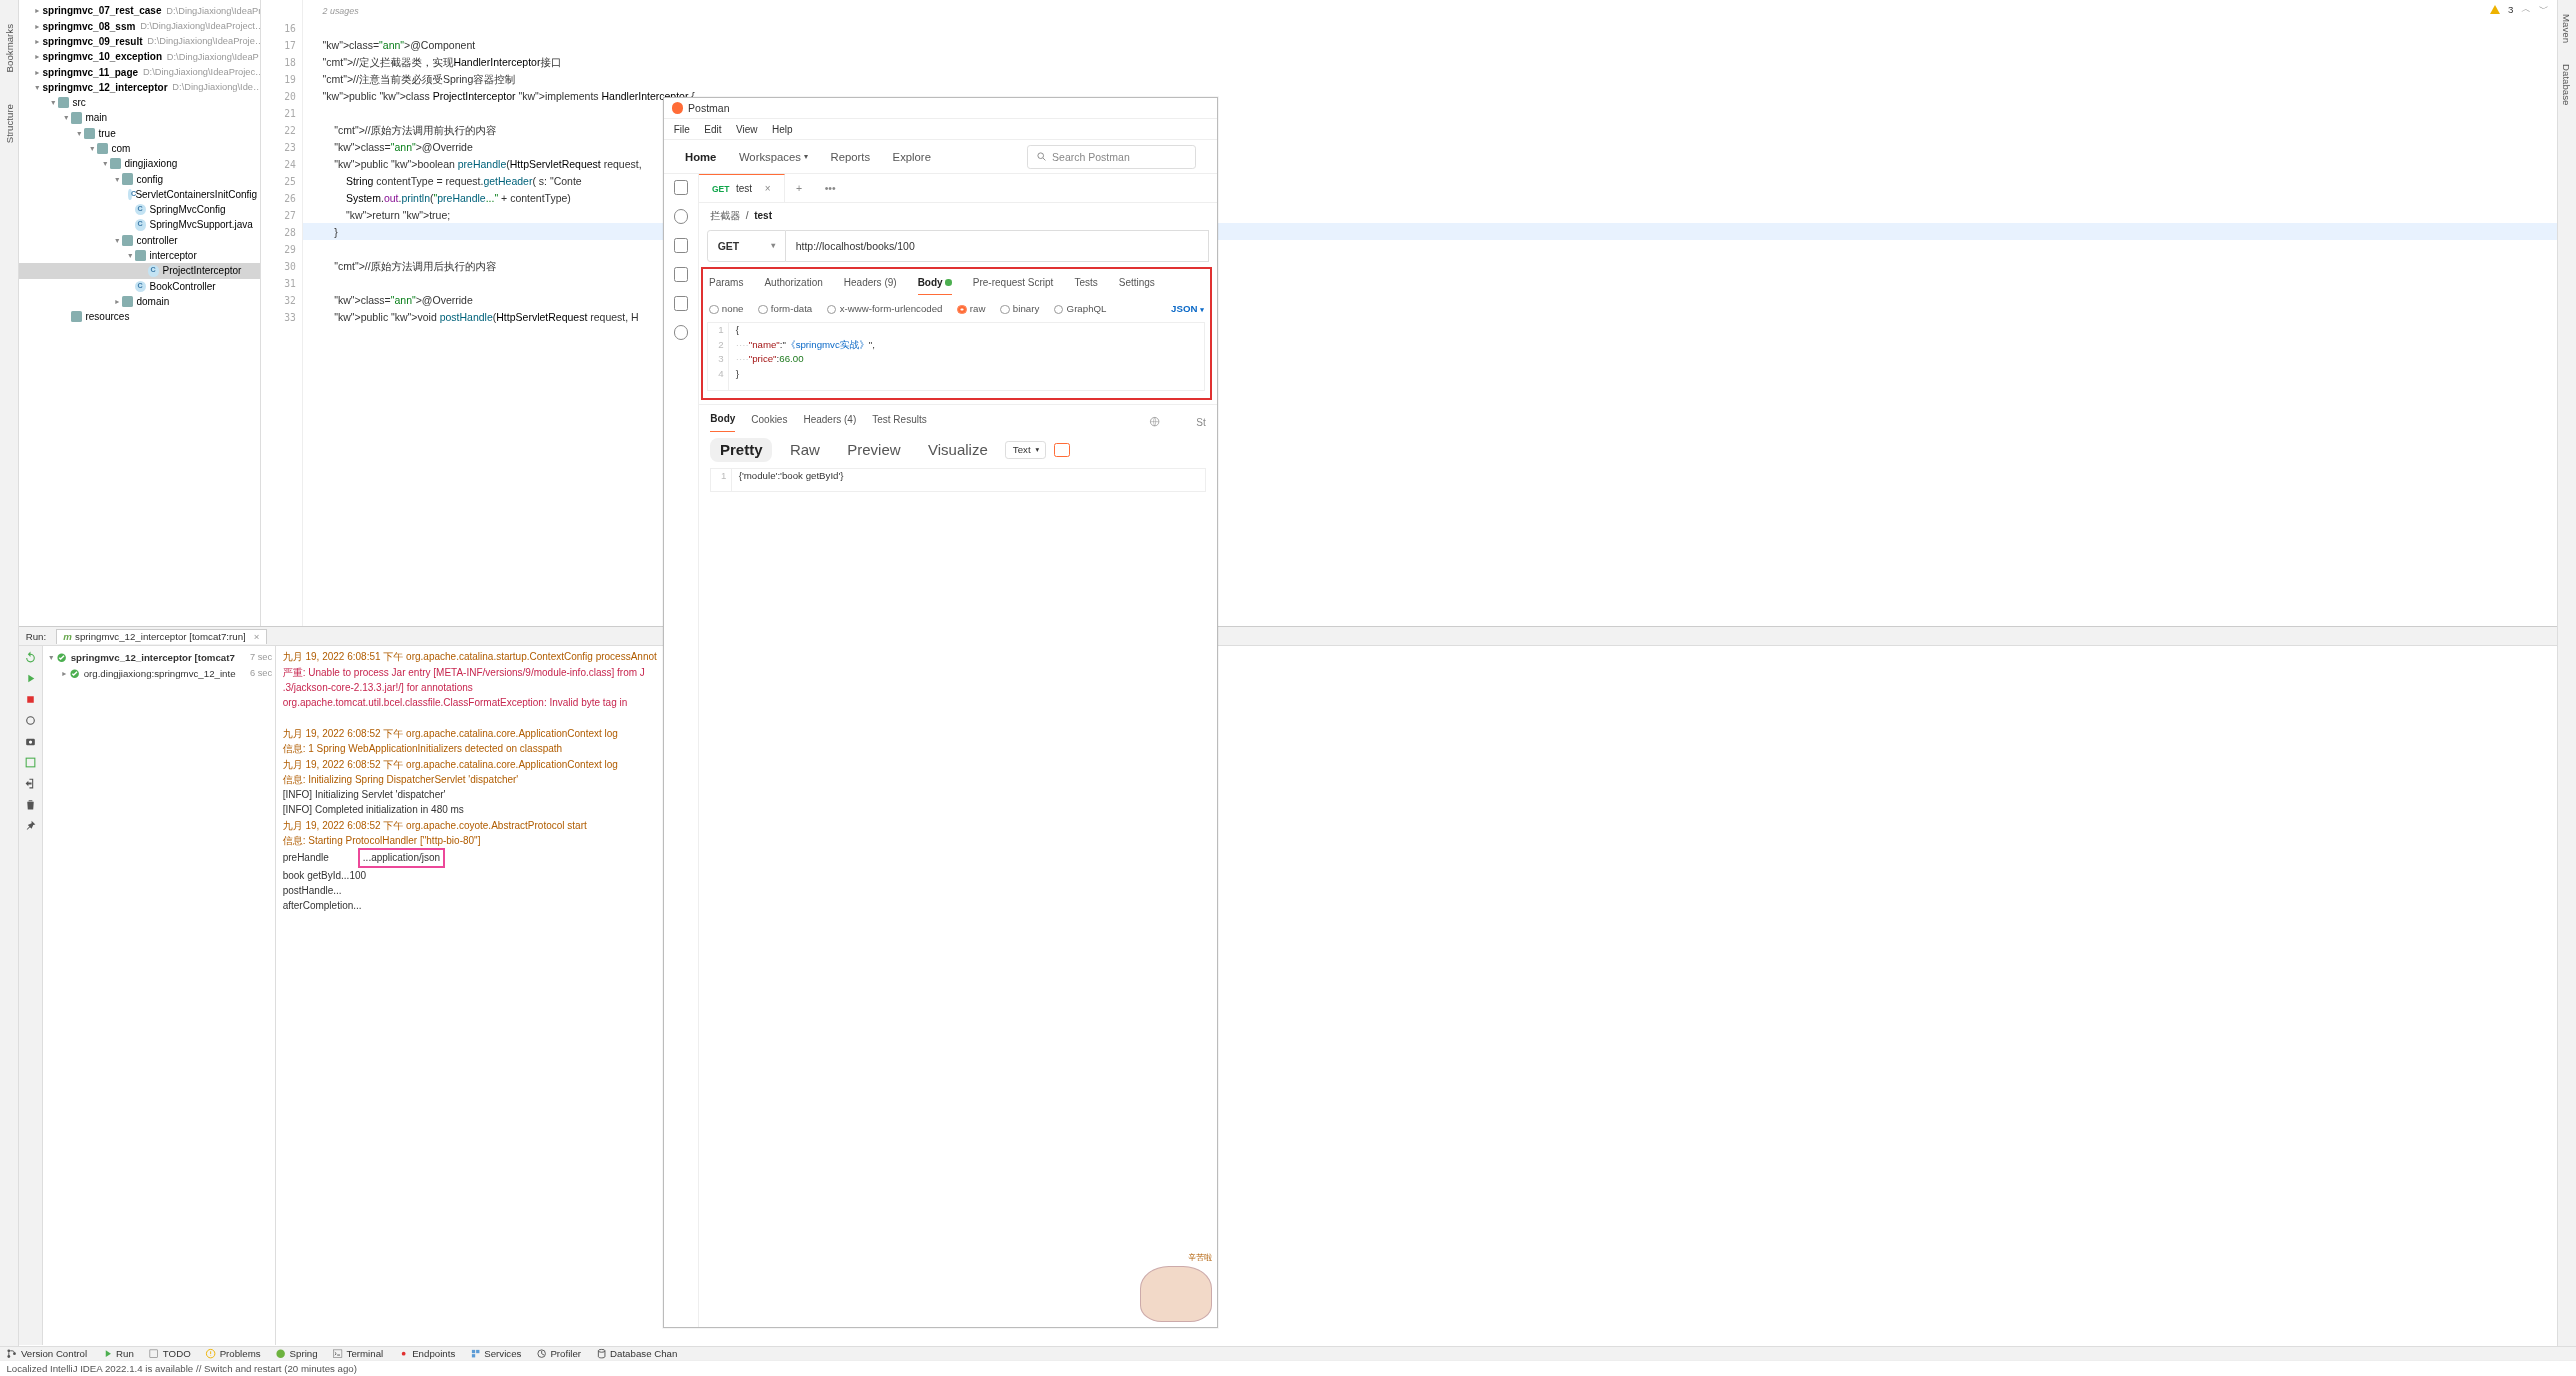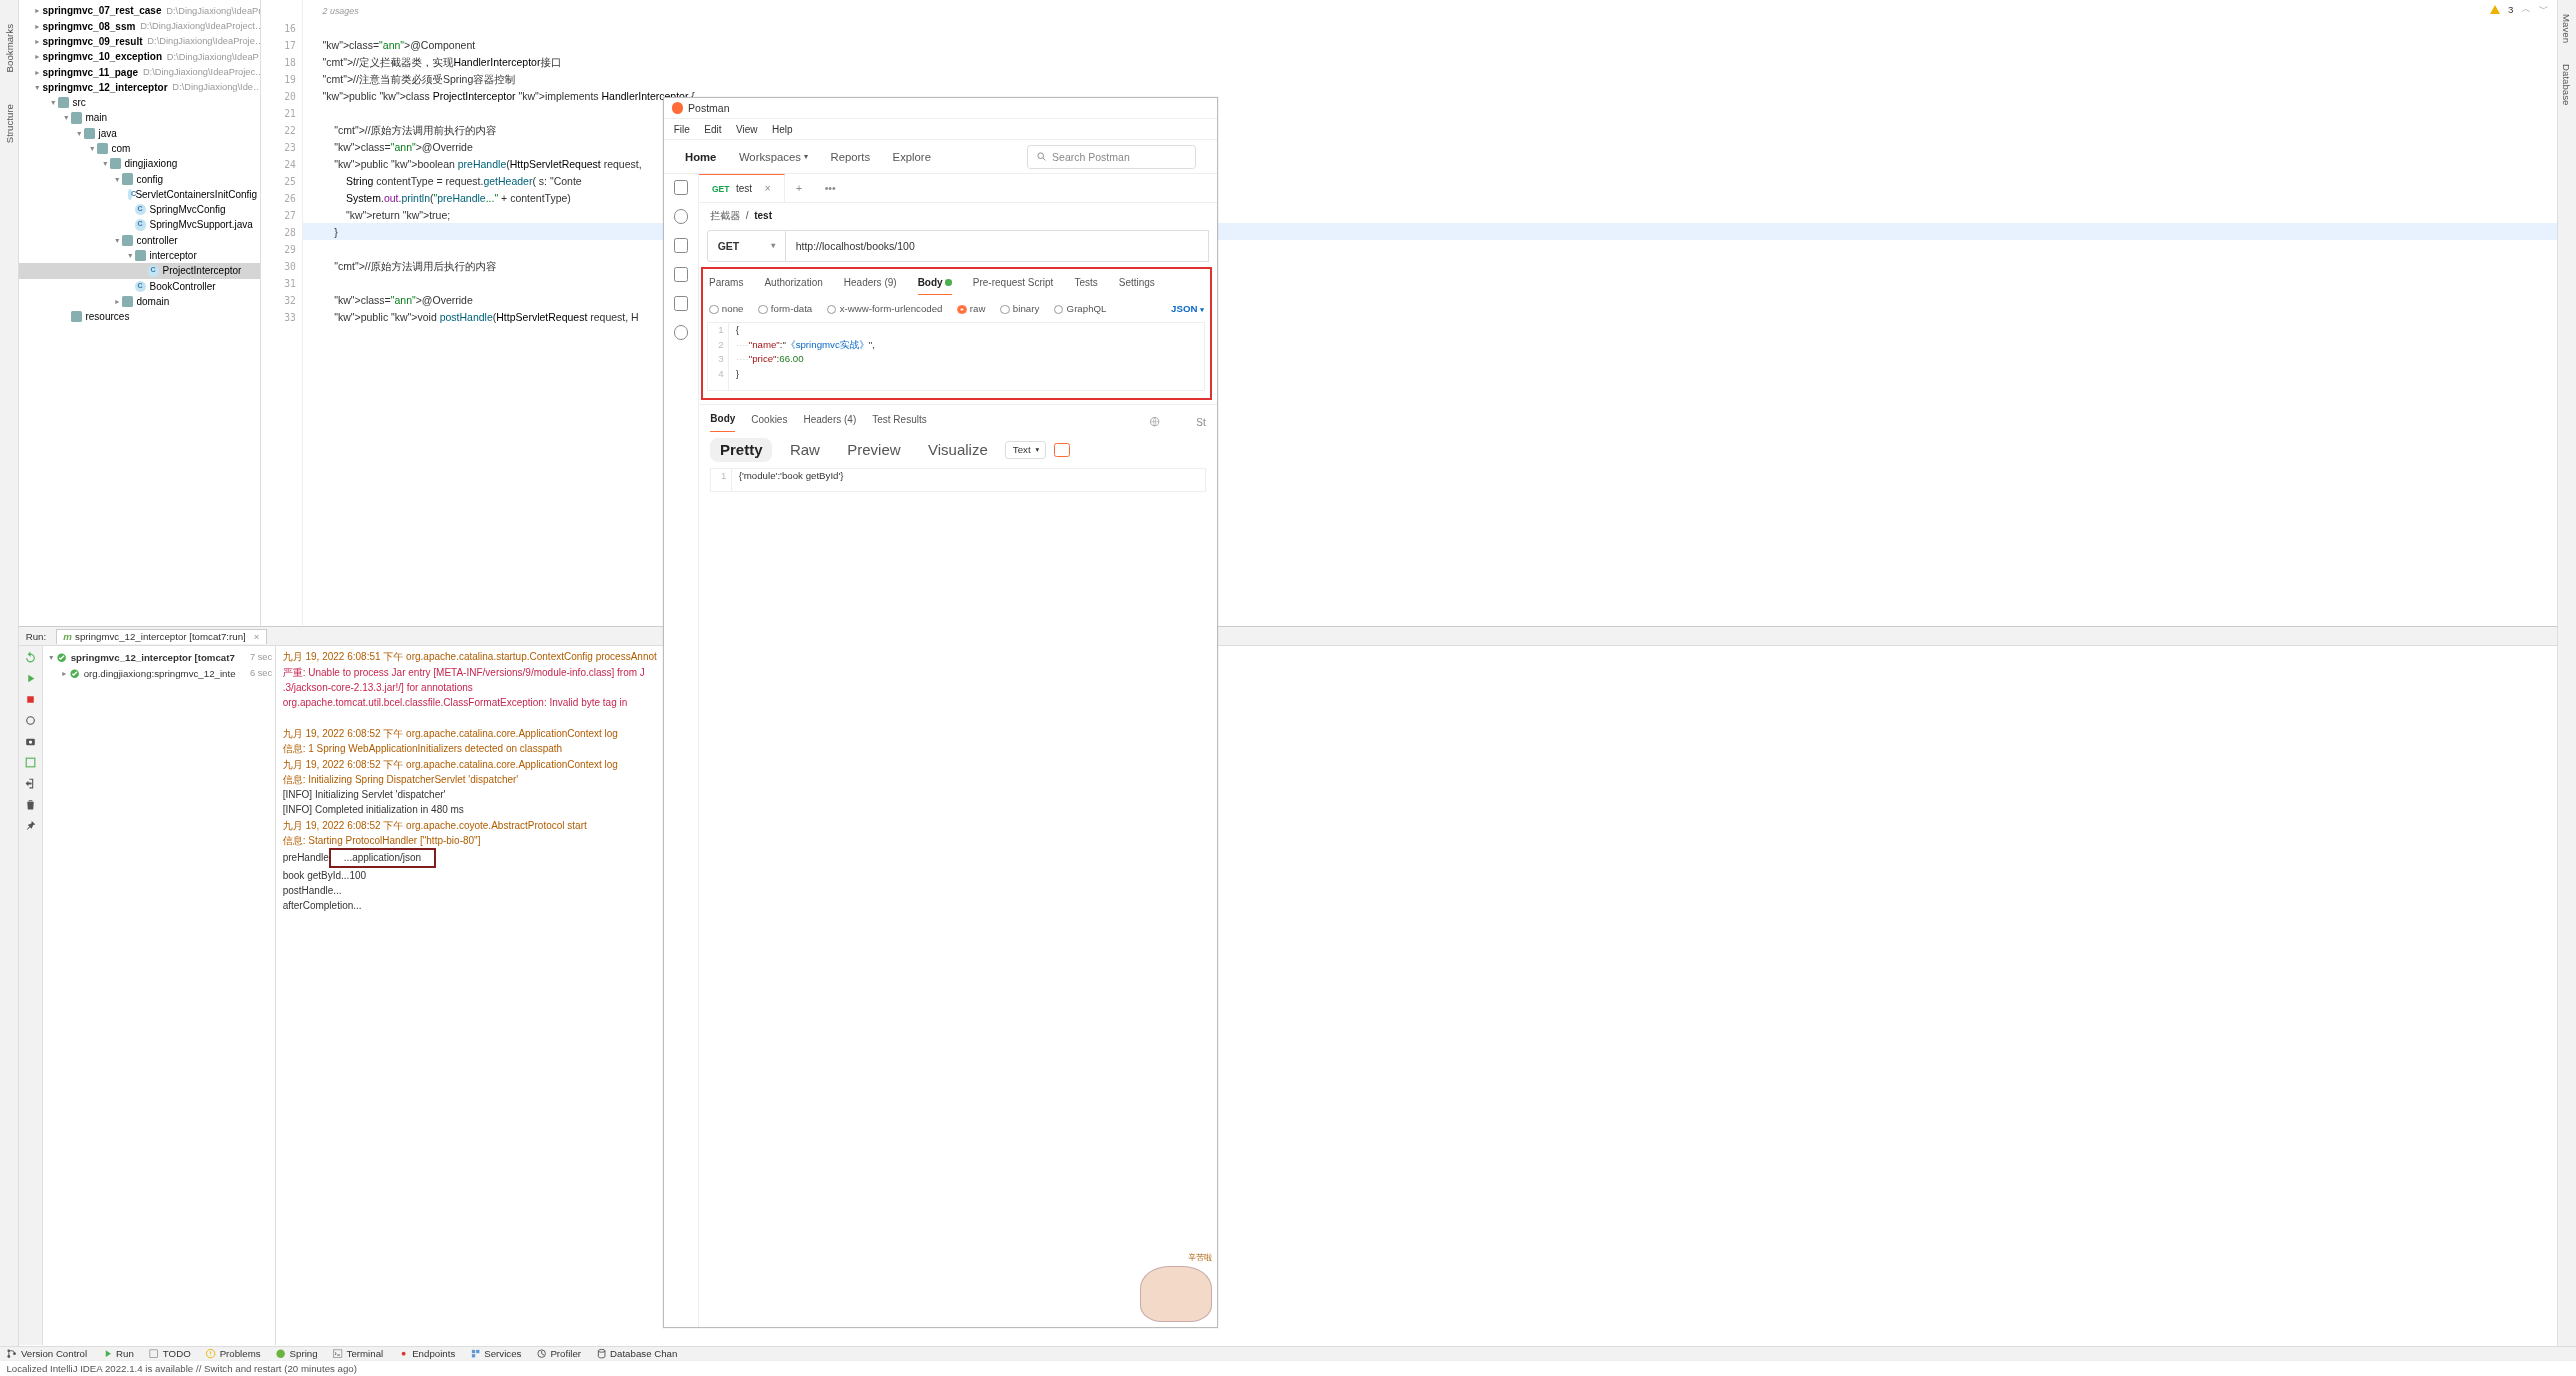--- a/index.html
+++ b/index.html
@@ -45,21 +45,21 @@
 .run-header { height: 19.3px; background: #f2f2f2; border-bottom: 0.8px solid #ddd; display: flex; align-items: center; padding: 0 6.4px; font-size: 9.7px; }
 .run-header .tab { background: #fff; border: 0.8px solid #ccc; border-bottom: none; padding: 1.6px 6.4px; display: flex; align-items: center; gap: 3.2px; }
 .run-body { flex: 1; display: flex; }
 .run-left-icons { width: 24px; background: #f2f2f2; border-right: 0.8px solid #ddd; display: flex; flex-direction: column; align-items: center; padding-top: 4.8px; gap: 8px; }
 .run-left-icons .ico { width: 13px; height: 13px; }
 .run-tree { width: 233px; border-right: 0.8px solid #ddd; padding: 3.2px; font-size: 9.7px; }
 .run-tree-row { display: flex; align-items: center; height: 16px; white-space: nowrap; }
 .run-console { flex: 1; font-family: "Menlo", "Consolas", monospace; font-size: 10px; line-height: 15.3px; padding: 3.2px 6.4px; overflow: hidden; white-space: pre; }
 .run-console .warn { color: #b05c00; }
 .run-console .err { color: #c7254e; }
-.run-console .red-box { border: 2px solid #7f1d1d; padding: 0 13px; display: inline-block; }
+.run-console .red-box { border: 2px solid #ec4899; padding: 0 3px; display: inline-block; margin-left: 29px; }
 
 
 .bottom-bar { position: absolute; left: 0; right: 0; bottom: 16px; height: 14.5px; background: #f2f2f2; border-top: 0.8px solid #ddd; display: flex; align-items: center; padding: 0 6.4px; font-size: 9.7px; gap: 14.5px; }
 .bottom-bar .item { display: flex; align-items: center; gap: 3.2px; color: #333; }
 .status-line { position: absolute; left: 0; right: 0; bottom: 0; height: 16px; background: #fff; border-top: 0.8px solid #eee; padding: 0 6.4px; font-size: 9.7px; color: #555; display: flex; align-items: center; }
 
 
 .postman { position: absolute; left: 663px; top: 97px; width: 555px; bottom: 48px; background: #fff; border: 0.8px solid #bbb; box-shadow: 0 0 0 0.8px rgba(0,0,0,0.05); display: flex; flex-direction: column; font-size: 10.5px; z-index: 50; }
 .pm-title { height: 21px; display: flex; align-items: center; padding: 0 8px; border-bottom: 0.8px solid #eee; }
 .pm-logo { width: 11.3px; height: 11.3px; background: #ff6c37; border-radius: 50%; margin-right: 4.8px; }
@@ -174,21 +174,21 @@
           <span class="tree-label">src</span>
         </div>
         <div class="tree-row" style="padding-left: 42px;">
           <span class="arrow">▾</span>
           <span class="folder-icon"></span>
           <span class="tree-label">main</span>
         </div>
         <div class="tree-row" style="padding-left: 55px;">
           <span class="arrow">▾</span>
           <span class="folder-icon"></span>
-          <span class="tree-label">java</span>
+          <span class="tree-label">true</span>
         </div>
         <div class="tree-row" style="padding-left: 68px;">
           <span class="arrow">▾</span>
           <span class="folder-icon"></span>
           <span class="tree-label">com</span>
         </div>
         <div class="tree-row" style="padding-left: 81px;">
           <span class="arrow">▾</span>
           <span class="folder-icon"></span>
           <span class="tree-label">dingjiaxiong</span>

